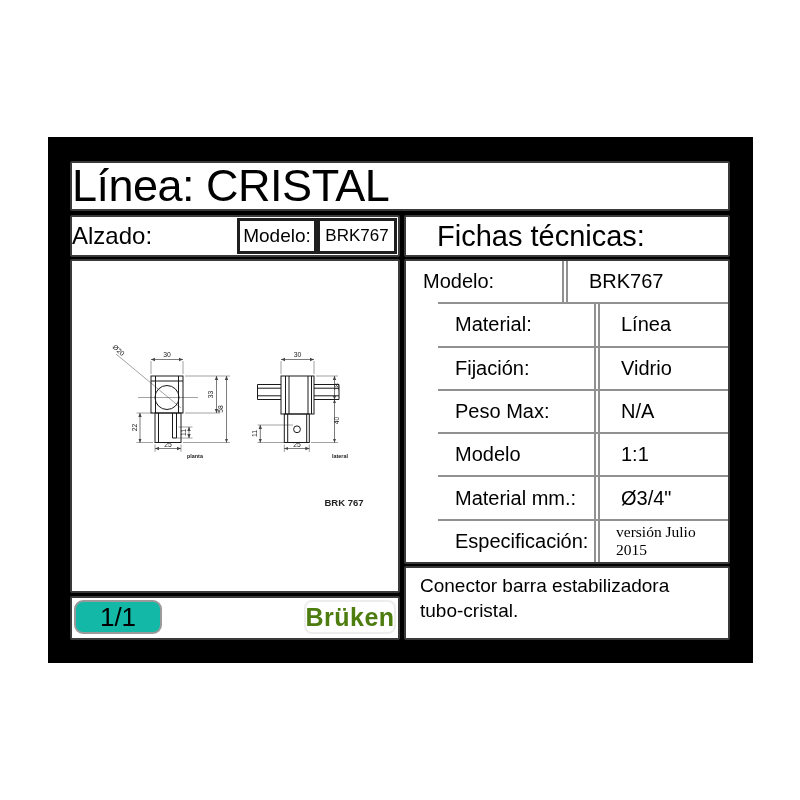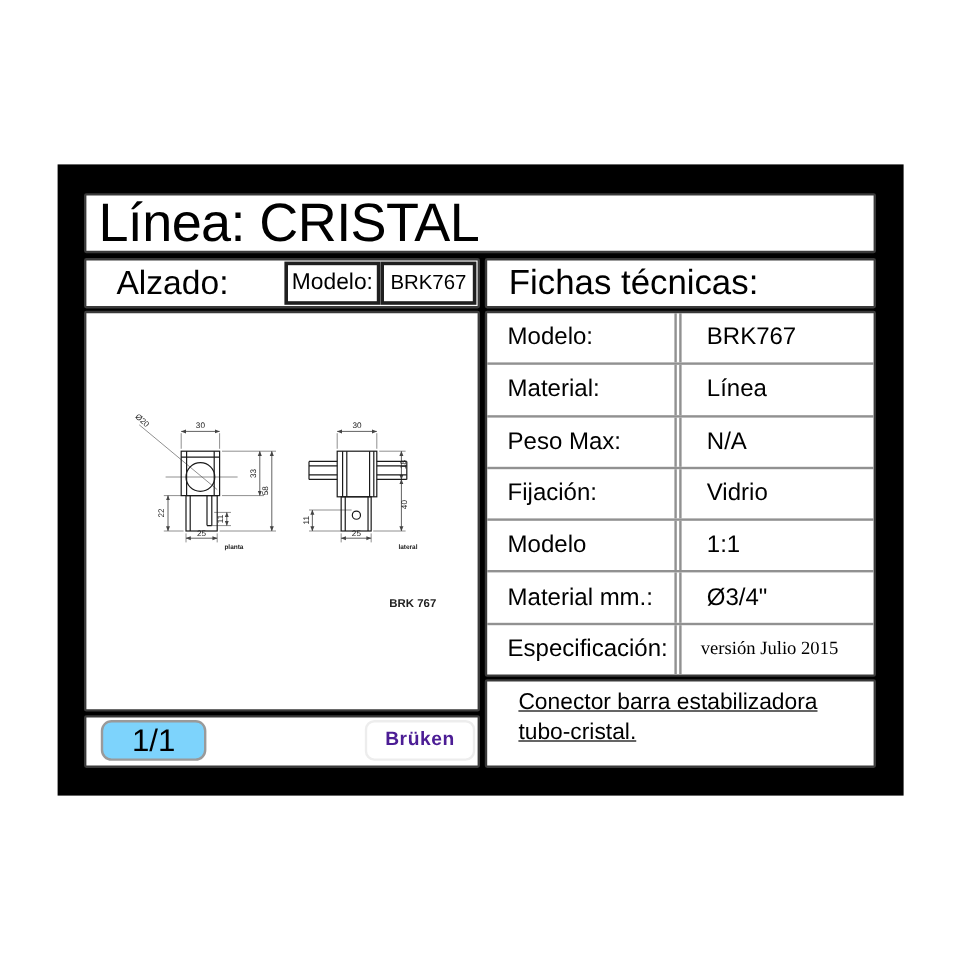--- a/index.html
+++ b/index.html
@@ -4,60 +4,60 @@
 <style>
   html,body{margin:0;padding:0;background:#fff;}
   .page{position:relative;width:800px;height:800px;background:#ffffff;overflow:hidden;
         font-family:"Liberation Sans","DejaVu Sans",sans-serif;color:#000;}
   .frame{position:absolute;left:48px;top:137px;width:705px;height:526px;background:#000;}
   .box{position:absolute;background:#fff;border:2px solid #3a3a3a;border-radius:2px;box-sizing:border-box;}
   *{box-sizing:border-box;}
 
   
   .title-box{left:22px;top:24px;width:660px;height:50px;display:flex;align-items:center;}
-  .title-box span{font-size:45px;line-height:46px;padding-left:10px;white-space:nowrap;letter-spacing:-0.5px;}
+  .title-box span{font-size:45px;line-height:46px;white-space:nowrap;letter-spacing:-0.5px;}
 
   
   .left-header{left:22px;top:78px;width:330px;height:42px;display:flex;align-items:center;}
-  .left-header .alzado{font-size:28px;padding-left:25px;}
+  .left-header .alzado{font-size:24px;}
   .mini-box{position:absolute;top:1px;height:36px;background:#fff;border:3px solid #1f1f1f;
             display:flex;align-items:center;justify-content:center;}
   .model-label-box{left:165px;width:80px;}
   .model-label-box span{font-size:19px;}
   .model-value-box{left:245px;width:80px;}
   .model-value-box span{font-size:17px;}
   .right-header{left:356px;top:78px;width:326px;height:42px;display:flex;align-items:center;}
-  .right-header span{font-size:29px;padding-left:18px;}
+  .right-header span{font-size:29px;padding-left:18px;margin-left:13px;}
 
   
   .drawing-panel{left:22px;top:122px;width:330px;height:334px;}
   .drawing-panel svg{display:block;width:100%;height:100%;}
 
   
   .specs-table{left:356px;top:122px;width:326px;height:305px;display:flex;flex-direction:column;}
   .spec-row{flex:1;display:flex;align-items:stretch;}
-  .spec-row + .spec-row{border-top:2px solid #919191;}
+  .spec-row + .spec-row{border-top:2px solid #919191;margin-left:32px;}
   .spec-label{width:158px;border-right:2px solid #919191;display:flex;align-items:center;
               padding-left:17px;font-size:20px;}
   .spec-value{flex:1;border-left:2px solid #919191;margin-left:2px;display:flex;align-items:center;
               padding-left:21px;font-size:20px;}
   .spec-value.small{font-size:15.5px;padding-left:16px;font-family:Liberation Serif, serif;}
 
   
-  .description-box{left:356px;top:429px;width:326px;height:74px;padding:5px 26px;text-decoration:underline;}
+  .description-box{left:356px;top:429px;width:326px;height:74px;padding:5px 14px;}
   .description-box span{font-size:19px;line-height:25px;display:block;width:290px;}
 
   
   .bottom-strip{left:22px;top:459px;width:330px;height:44px;}
-  .page-num{position:absolute;left:12px;top:2px;width:88px;height:34px;border:2px solid #9a9a9a;
-            border-radius:9px;display:flex;align-items:center;justify-content:center;background:#7dd3fc;}
+  .page-num{position:absolute;left:2px;top:2px;width:88px;height:34px;border:2px solid #9a9a9a;
+            border-radius:9px;display:flex;align-items:center;justify-content:center;background:#14b8a6;}
   .page-num span{font-size:26px;}
   .watermark{position:absolute;right:2px;top:2px;width:92px;height:34px;border:2px solid #ededed;
              border-radius:8px;display:flex;align-items:center;justify-content:center;}
-  .watermark span{font-size:16px;font-weight:bold;color:#4c1d95;letter-spacing:0.5px;}
+  .watermark span{font-size:25px;font-weight:bold;color:#4d7c0f;letter-spacing:0.5px;}
 </style>
 </head>
 <body>
 
 <div class="page">
   <div class="frame">
 
     <div class="box title-box">
       <span>Línea: CRISTAL</span>
     </div>
@@ -187,26 +187,26 @@
     <div class="box specs-table">
       <div class="spec-row">
         <div class="spec-label">Modelo:</div>
         <div class="spec-value">BRK767</div>
       </div>
       <div class="spec-row">
         <div class="spec-label">Material:</div>
         <div class="spec-value">Línea</div>
       </div>
       <div class="spec-row">
+        <div class="spec-label">Fijación:</div>
+        <div class="spec-value">Vidrio</div>
+      </div>
+      <div class="spec-row">
         <div class="spec-label">Peso Max:</div>
         <div class="spec-value">N/A</div>
-      </div>
-      <div class="spec-row">
-        <div class="spec-label">Fijación:</div>
-        <div class="spec-value">Vidrio</div>
       </div>
       <div class="spec-row">
         <div class="spec-label">Modelo</div>
         <div class="spec-value">1:1</div>
       </div>
       <div class="spec-row">
         <div class="spec-label">Material mm.:</div>
         <div class="spec-value">Ø3/4"</div>
       </div>
       <div class="spec-row">

